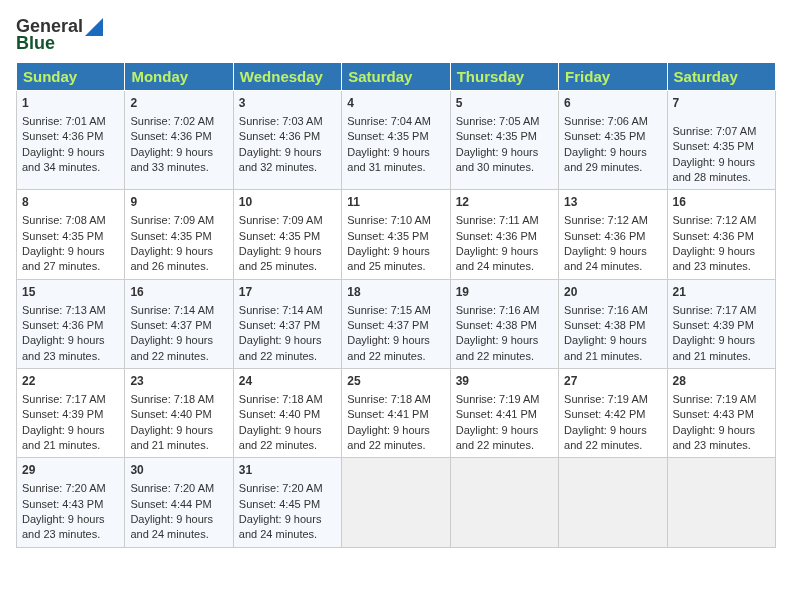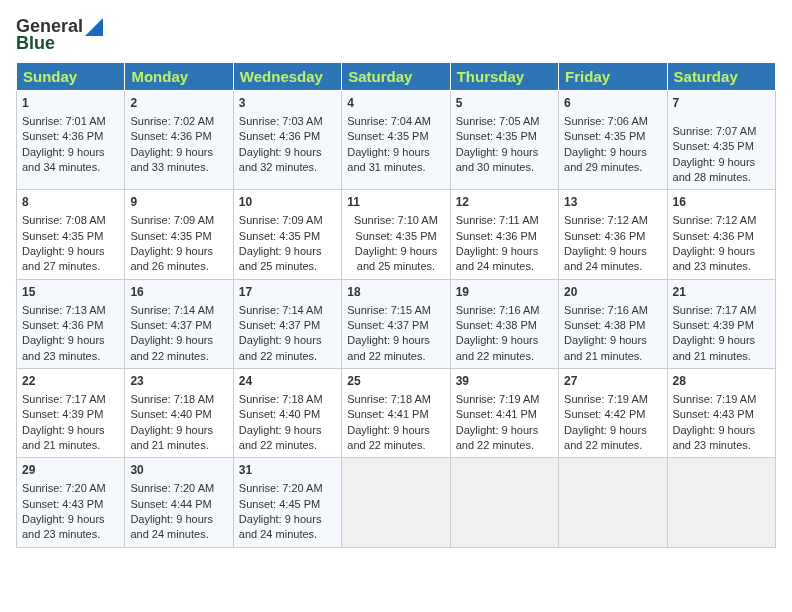--- a/index.html
+++ b/index.html
@@ -187,21 +187,21 @@
           </td>
           <td>
             <span class="day-num">10</span>
             <div class="day-info" style="white-space: pre-line;">Sunrise: 7:09 AM
 Sunset: 4:35 PM
 Daylight: 9 hours
 and 25 minutes.</div>
           </td>
           <td>
             <span class="day-num">11</span>
-            <div class="day-info" style="white-space: pre-line; text-align: center;">Sunrise: 7:10 AM
+            <div class="day-info" style="white-space: pre-line;">Sunrise: 7:10 AM
 Sunset: 4:35 PM
 Daylight: 9 hours
 and 25 minutes.</div>
           </td>
           <td>
             <span class="day-num">12</span>
             <div class="day-info" style="white-space: pre-line;">Sunrise: 7:11 AM
 Sunset: 4:36 PM
 Daylight: 9 hours
 and 24 minutes.</div>

